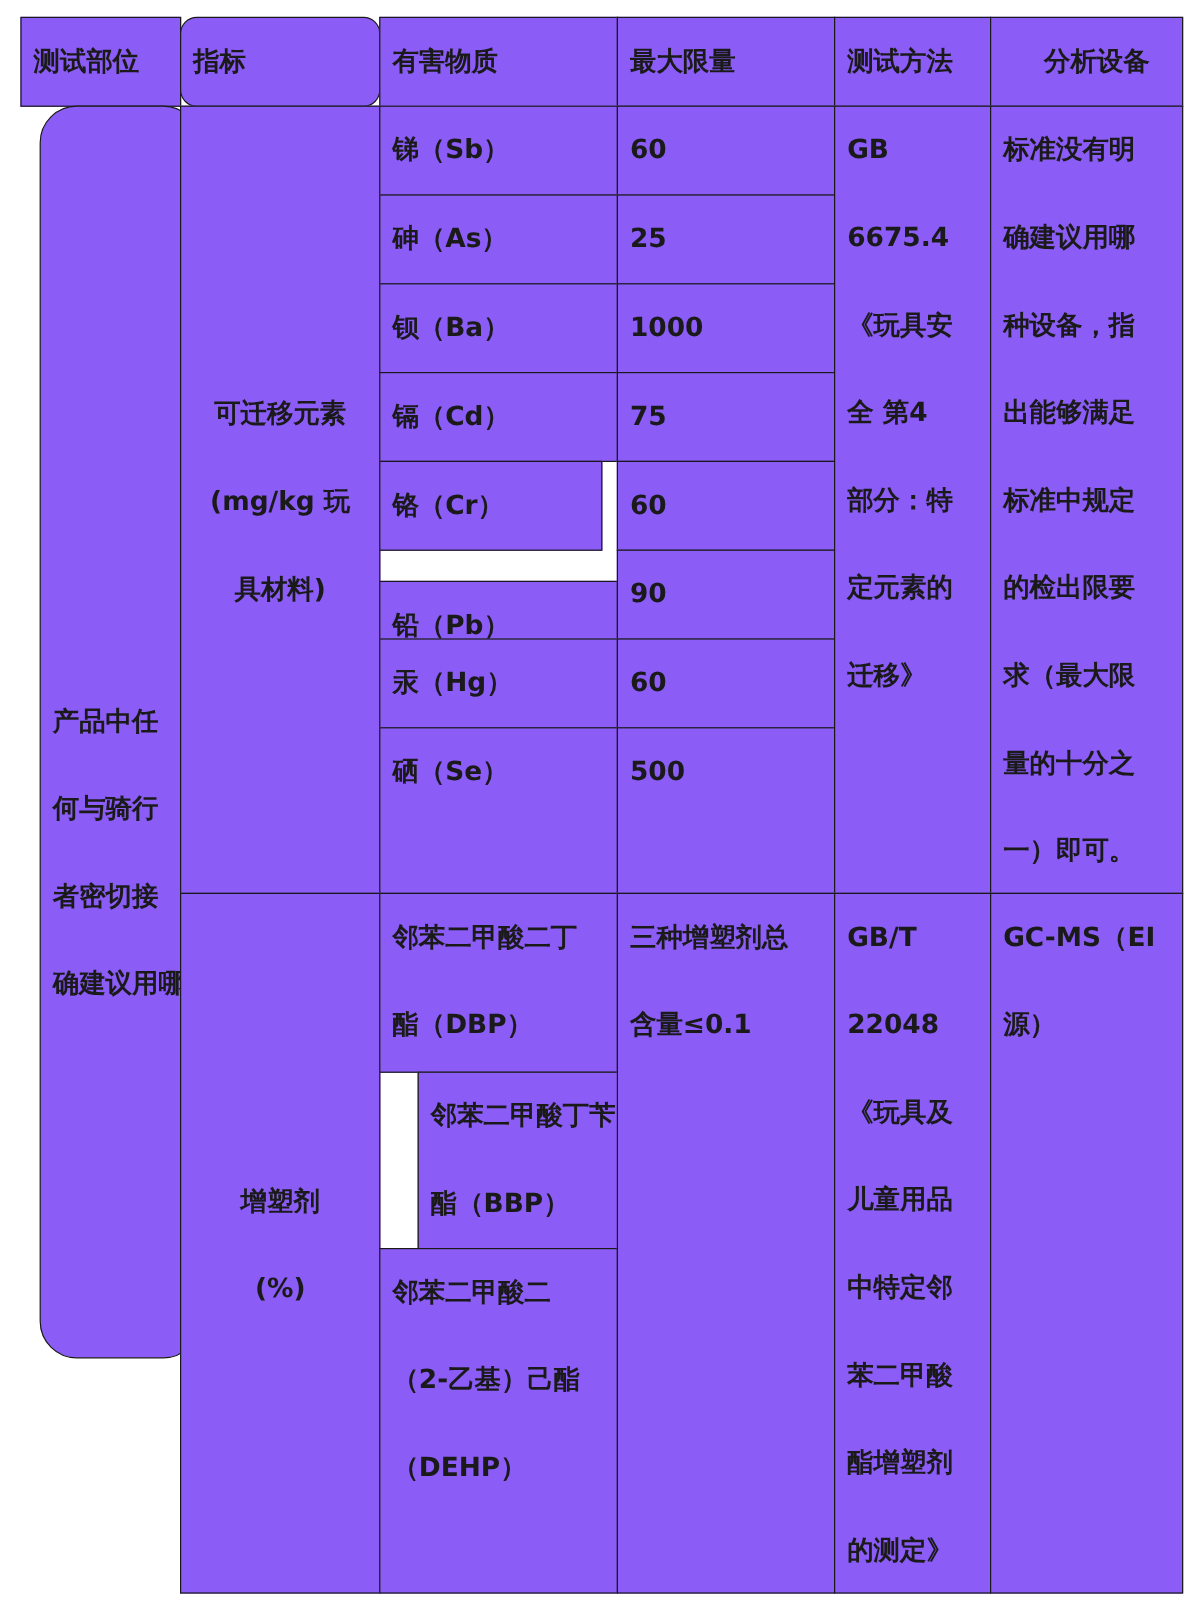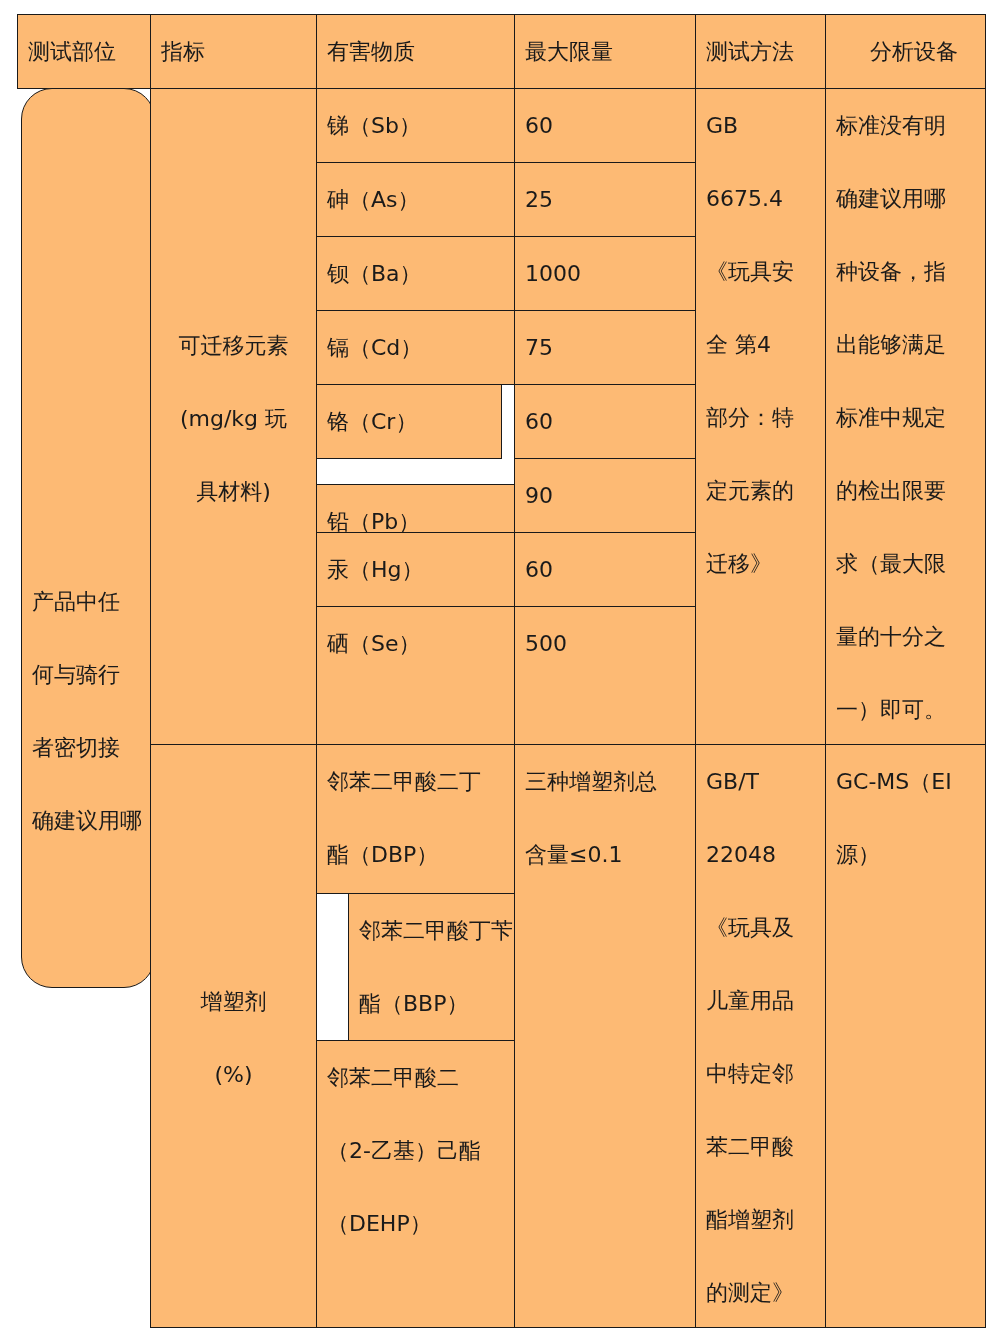--- a/index.html
+++ b/index.html
@@ -1,50 +1,50 @@
 <!DOCTYPE html>
 <html><head>
 <meta charset="utf-8">
 <style>
   html, body { margin: 0; padding: 0; background: #ffffff; }
   body { width: 1000px; height: 1343px; position: relative; overflow: hidden;
          font-family: "DejaVu Sans", "Liberation Sans", sans-serif; color: #1a1a1a; }
   .tbl { position: absolute; left: 17px; top: 14px; width: 969px; height: 1314px; }
-  .cell { position: absolute; box-sizing: border-box; border: 1.5px solid #1a1a1a; background: #fdba74;
-          font-size: 22px; line-height: 74px; padding-left: 10px; overflow: hidden; }
+  .cell { position: absolute; box-sizing: border-box; border: 1.5px solid #1a1a1a; background: #8b5cf6;
+          font-size: 22px; line-height: 74px; padding-left: 10px; overflow: hidden; font-weight: bold; }
   .cell.hdr { line-height: 74px; }
   .cell .ln { display: block; white-space: nowrap; }
   .center { text-align: center; padding-left: 0; }
   .lines .ln { height: 73px; line-height: 73px; }
 </style>
 </head>
 <body>
 
 <div class="tbl">
 
   <div class="cell hdr" style="left:0;top:0;width:134px;height:75px;">
       <span class="ln">测试部位</span>
     </div>
-  <div class="cell hdr" style="left:133px;top:0;width:167px;height:75px;">
+  <div class="cell hdr" style="left:133px;top:0;width:167px;height:75px;border-radius:14px;">
       <span class="ln">指标</span>
     </div>
   <div class="cell hdr" style="left:299px;top:0;width:199px;height:96px;">
       <span class="ln">有害物质</span>
     </div>
   <div class="cell hdr" style="left:497px;top:0;width:182px;height:75px;">
       <span class="ln">最大限量</span>
     </div>
   <div class="cell hdr" style="left:678px;top:0;width:131px;height:75px;">
       <span class="ln">测试方法</span>
     </div>
   <div class="cell hdr" style="left:808px;top:0;width:161px;height:75px;padding-left:44px;">
       <span class="ln">分析设备</span>
     </div>
 
-  <div class="cell lines" style="left:4px;top:74px;width:134px;height:900px;border-radius:31px;">
+  <div class="cell lines" style="left:16px;top:74px;width:134px;height:1044px;border-radius:31px;">
     <div style="position:absolute;left:10px;top:476px;">
       <span class="ln">产品中任</span>
       <span class="ln">何与骑行</span>
       <span class="ln">者密切接</span>
       <span class="ln">确建议用哪</span>
     </div>
   </div>
 
   <div class="cell lines center" style="left:133px;top:74px;width:167px;height:657px;">
     <div style="position:absolute;left:0;right:0;top:220px;">

